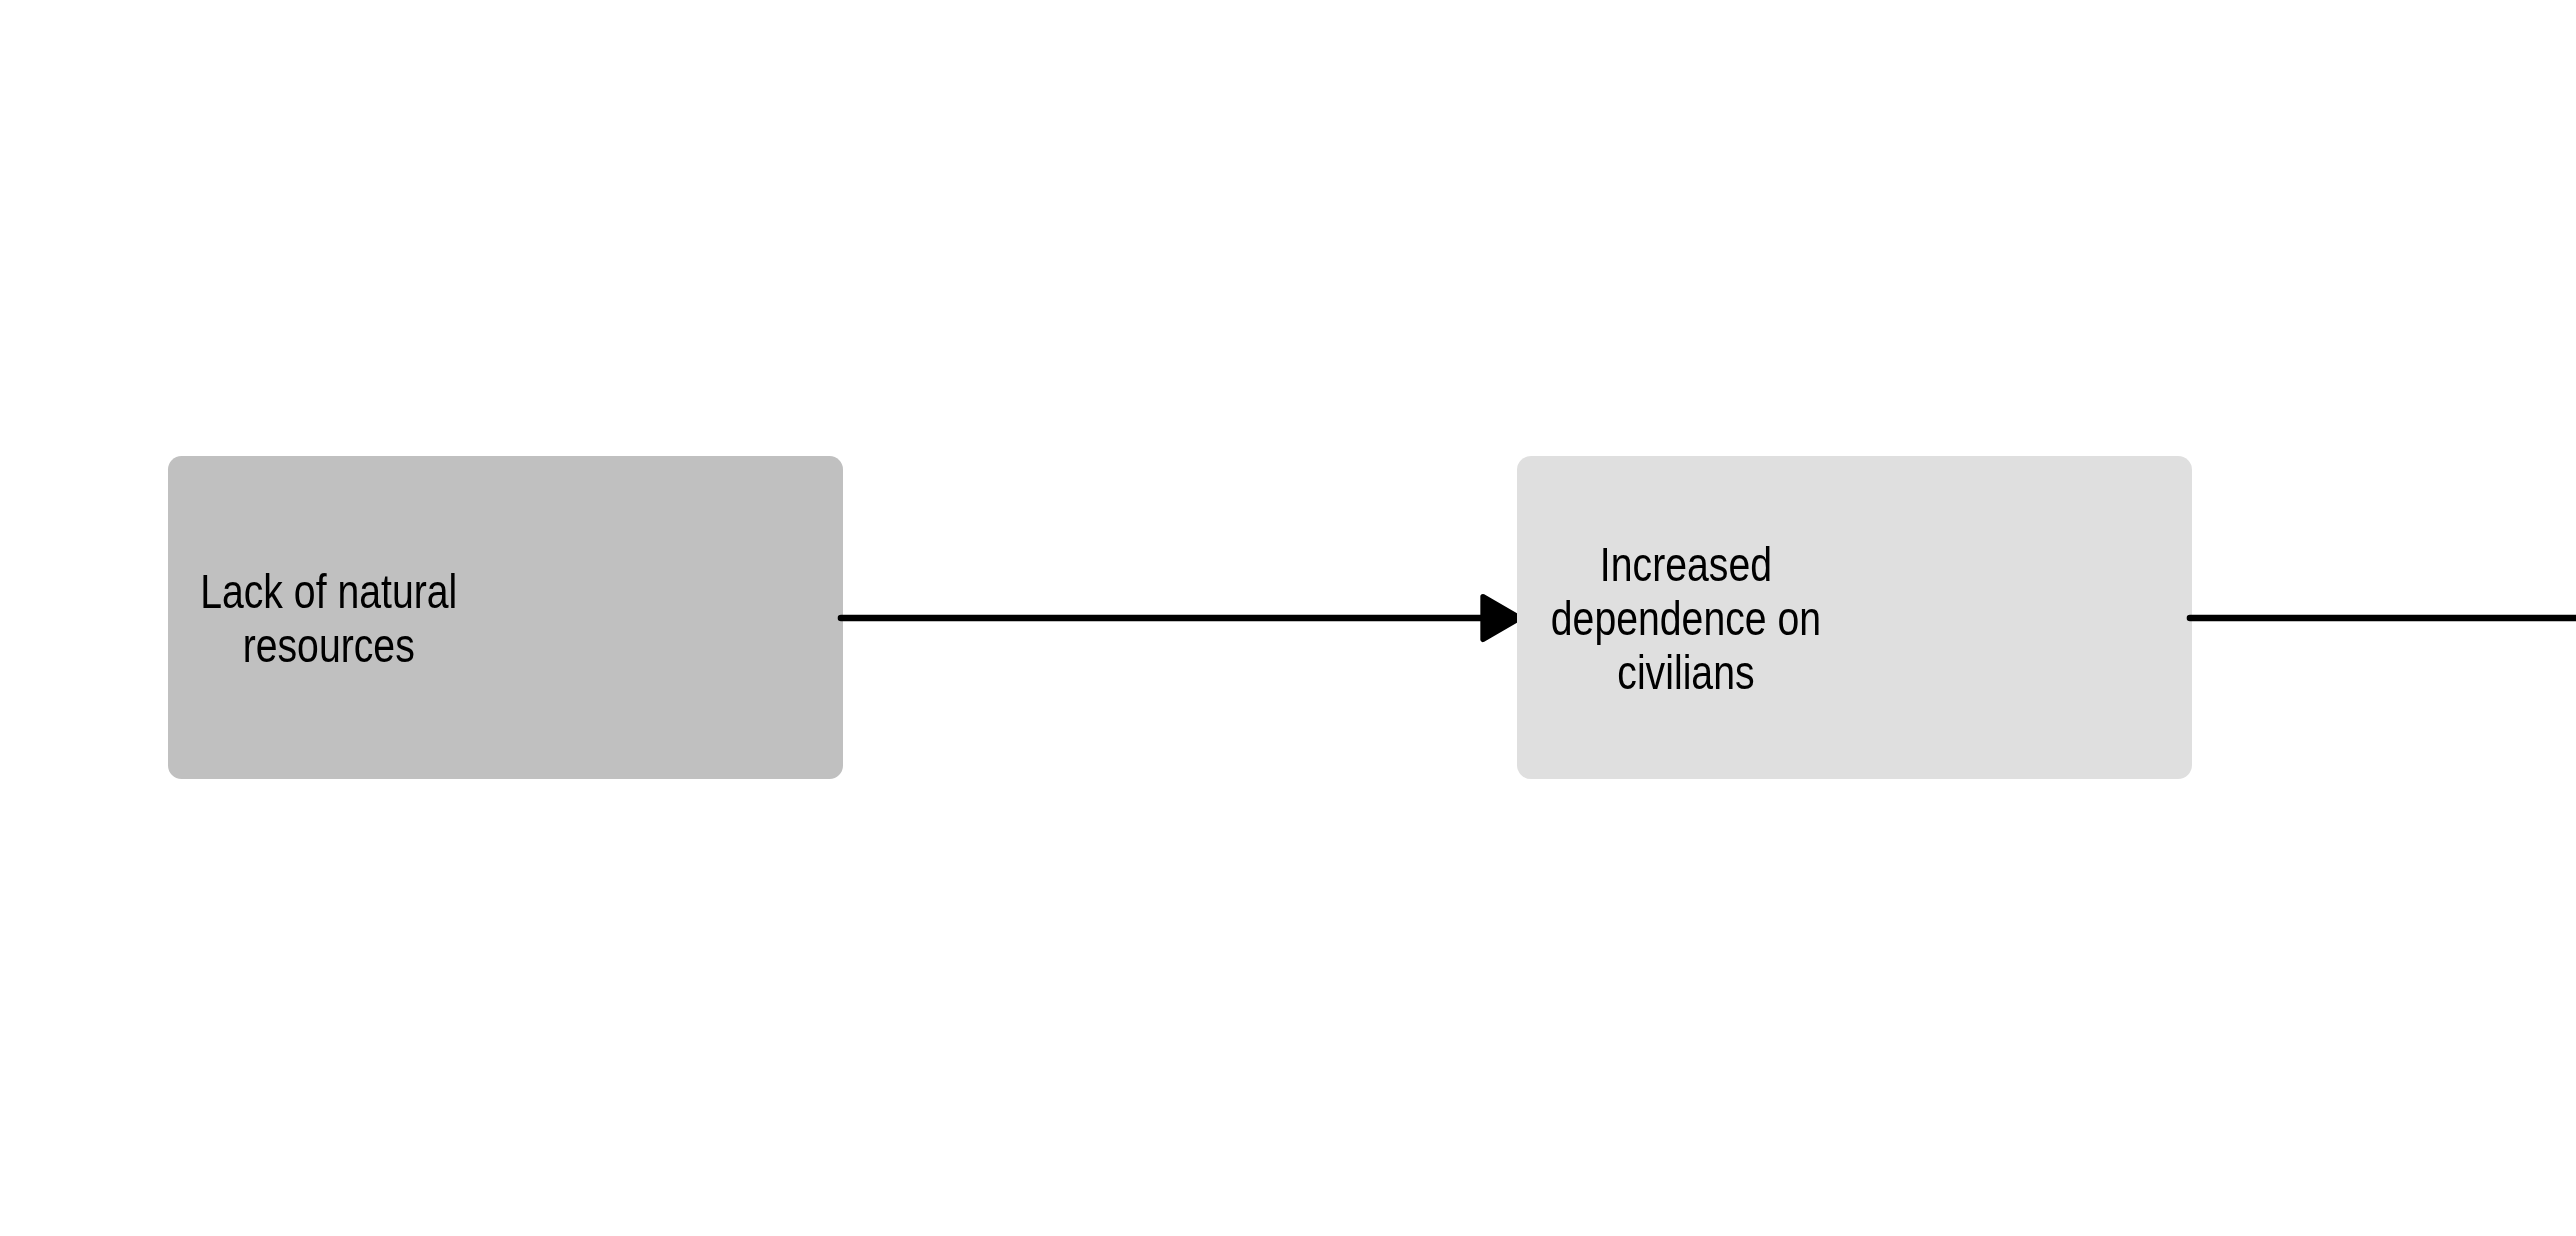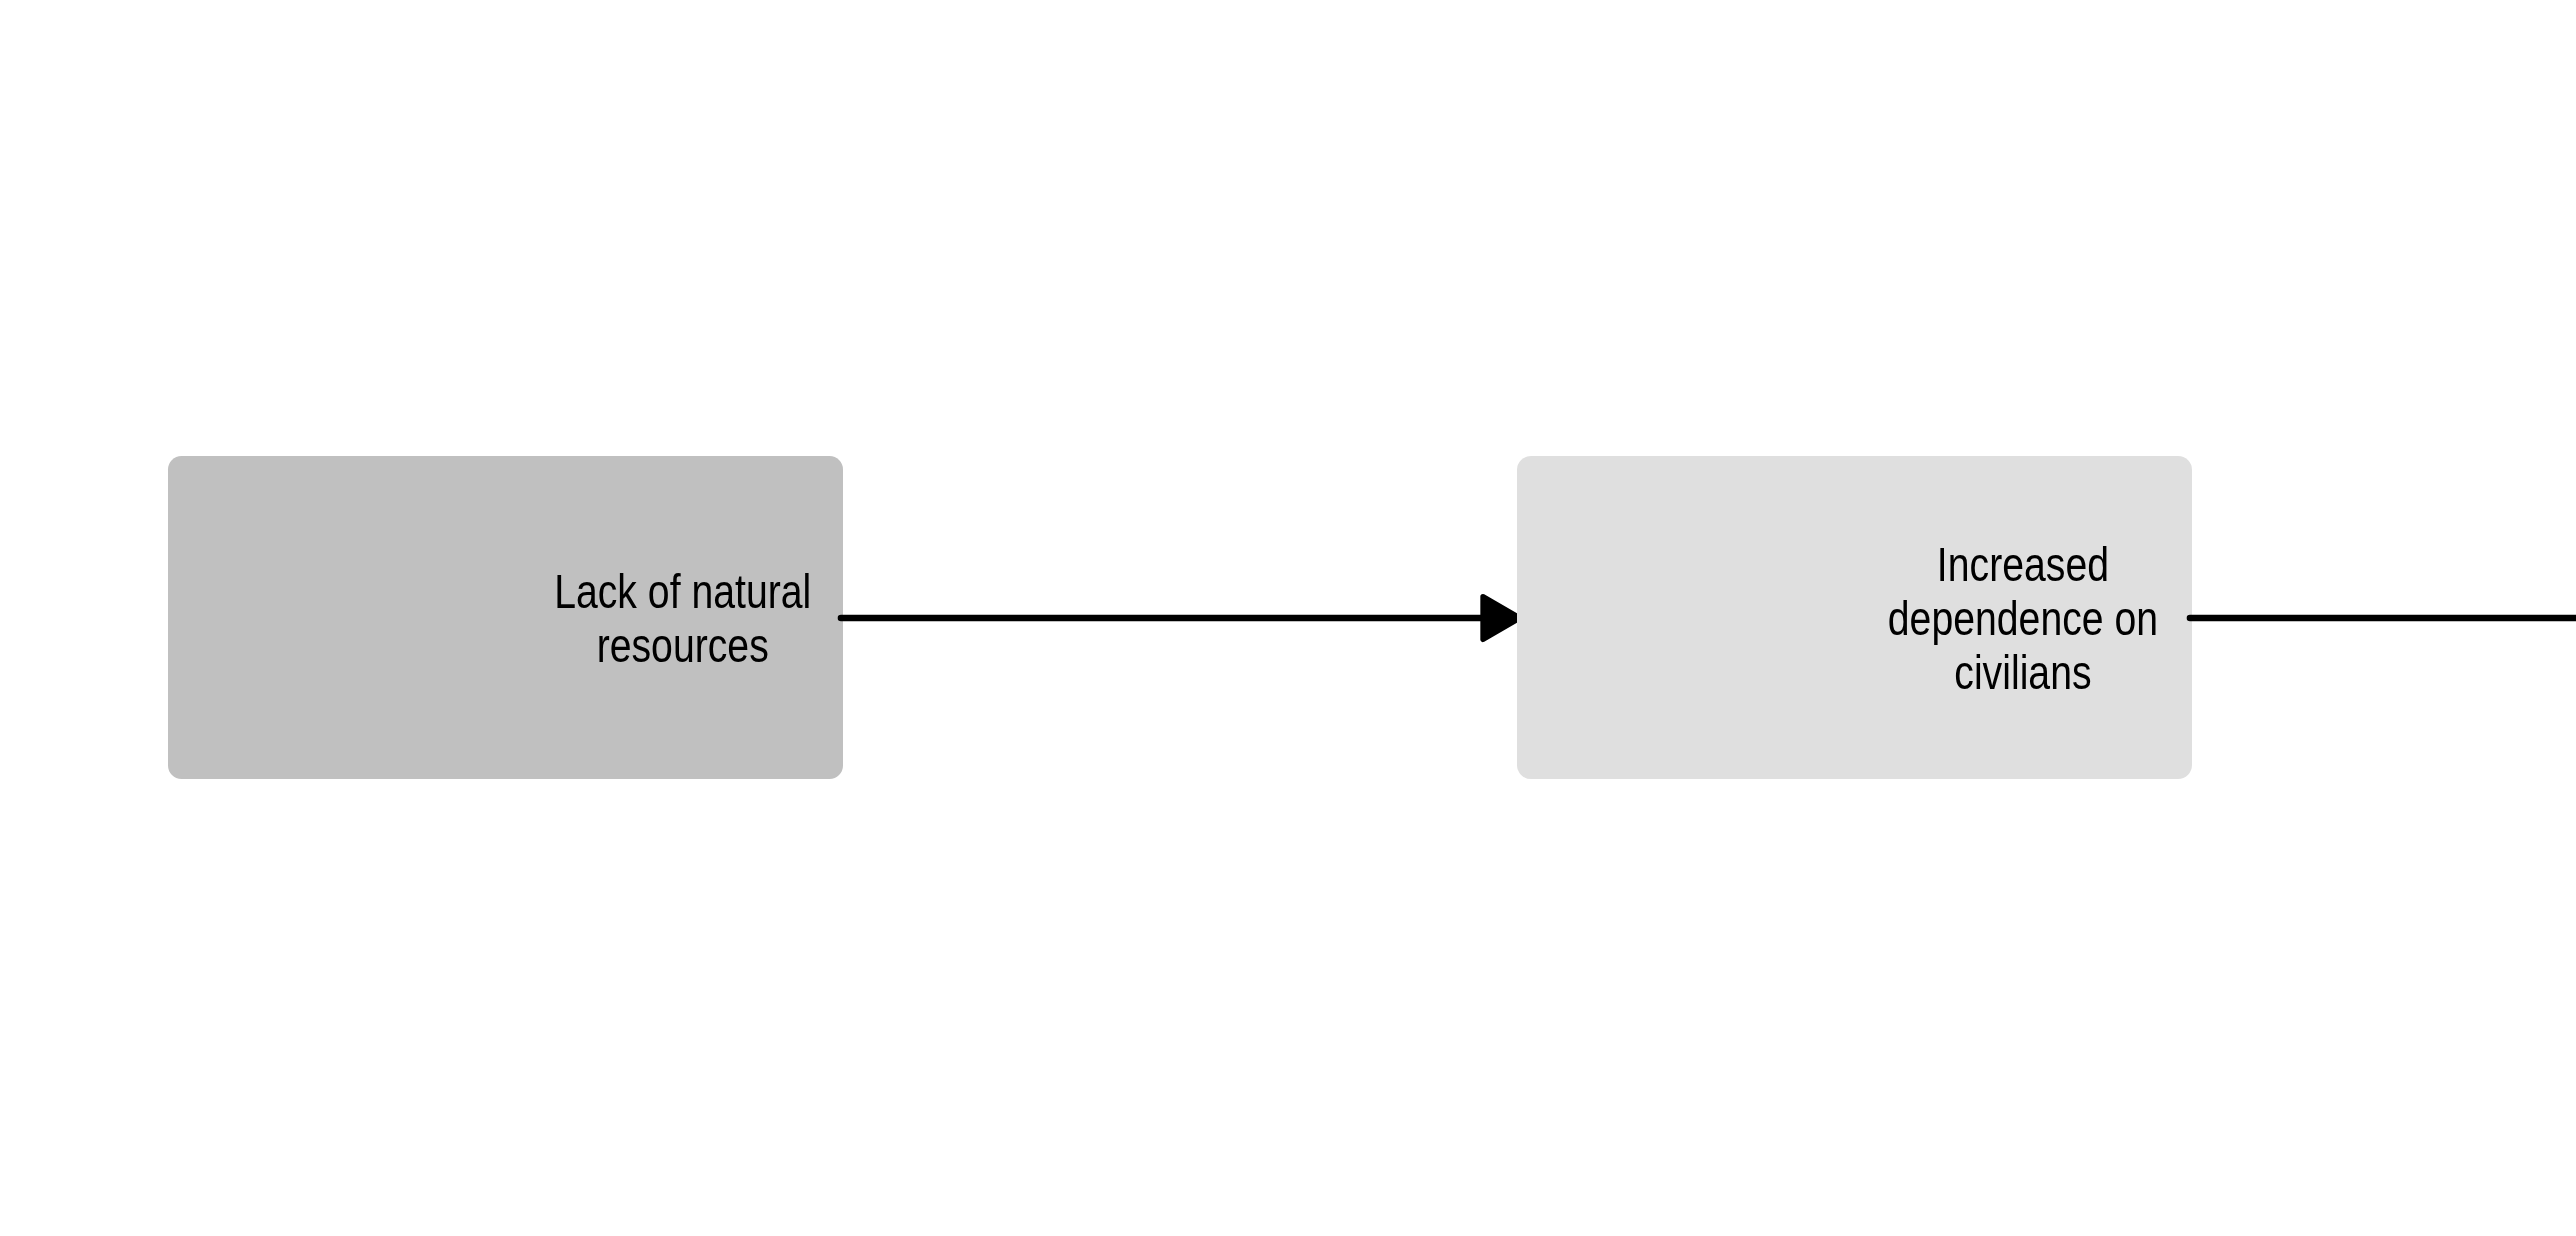--- a/index.html
+++ b/index.html
@@ -16,21 +16,21 @@
     font-family: "Liberation Sans", "DejaVu Sans", sans-serif;
   }
 
   
   .node {
     position: absolute;
     box-sizing: border-box;
     border-radius: 13.4px;
     display: flex;
     align-items: center;
-    justify-content: flex-end;
+    justify-content: flex-start;
     text-align: center;
   }
   .node-label {
     color: #000000;
     font-size: 49px;
     line-height: 54px;
     font-stretch: condensed;
     transform: scaleX(0.80);
     transform-origin: center center;
     white-space: pre-line;

